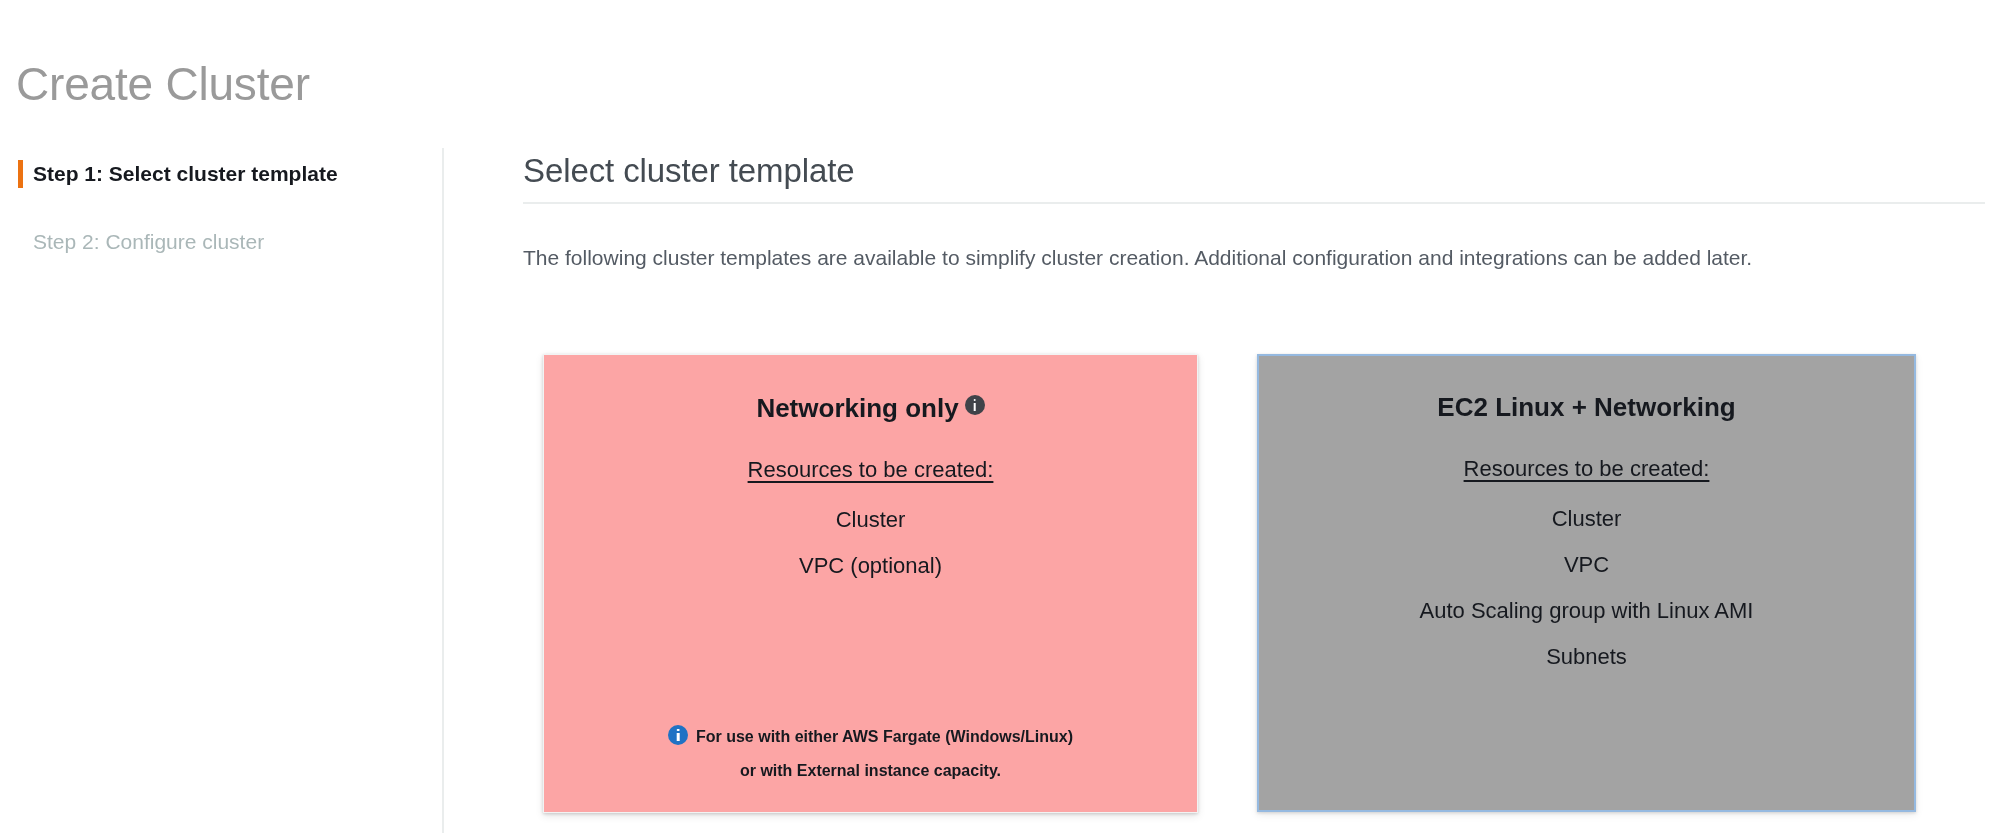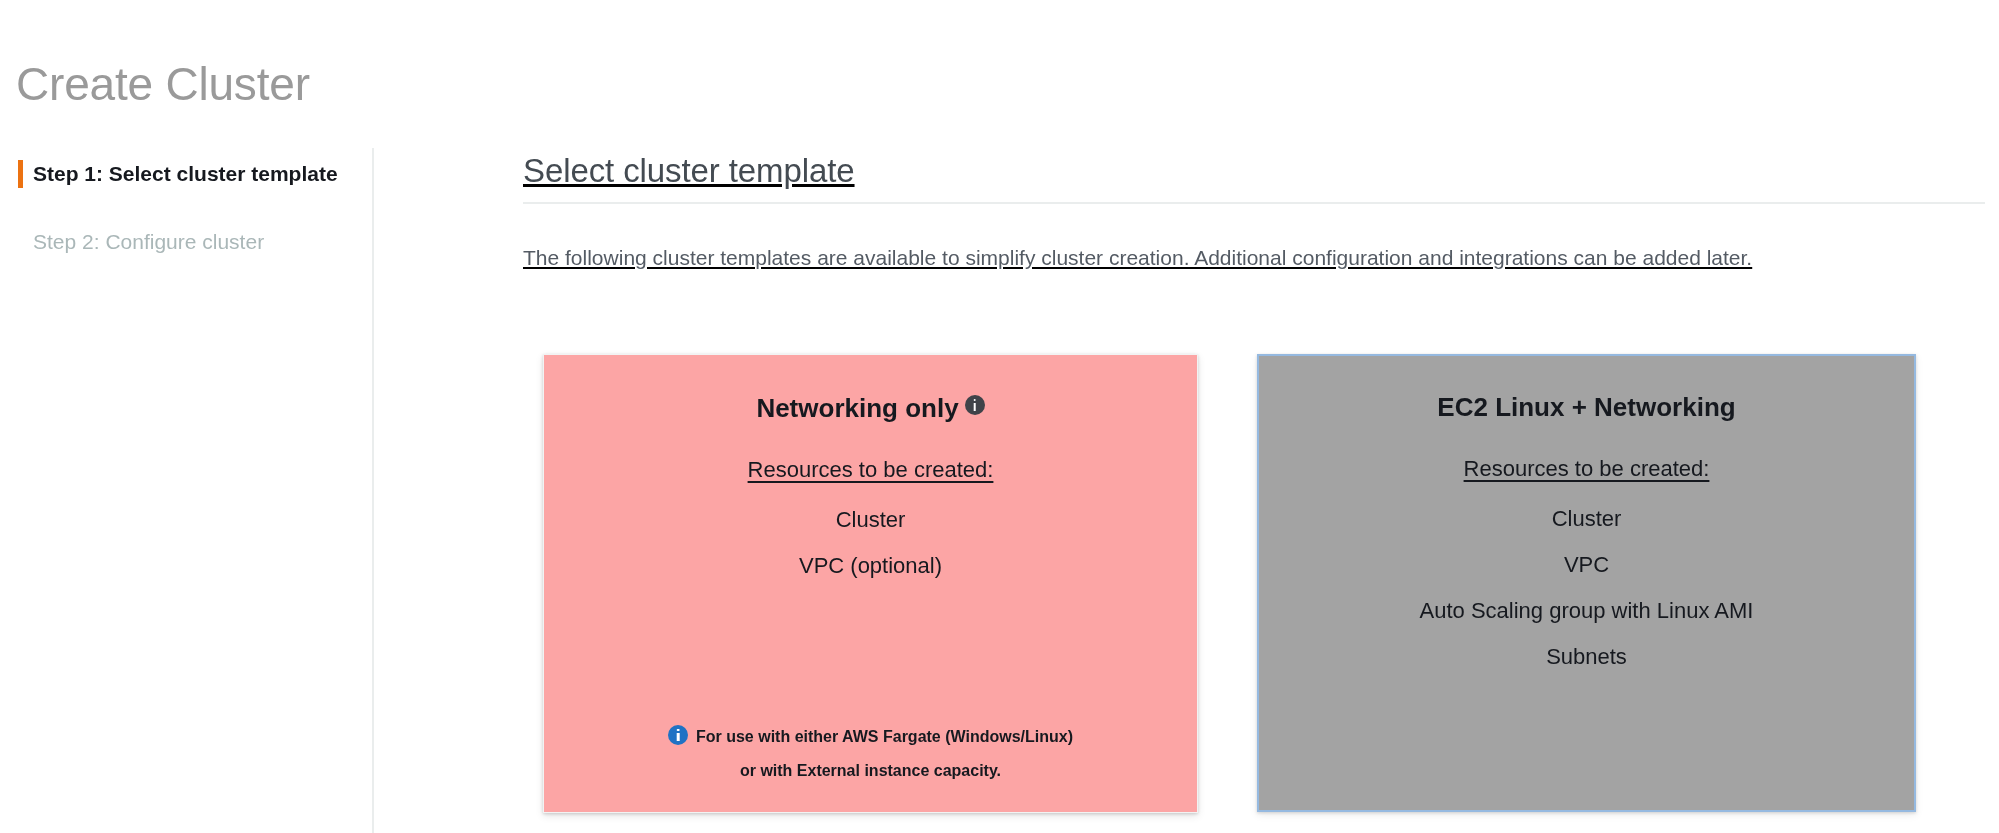--- a/index.html
+++ b/index.html
@@ -27,21 +27,21 @@
     letter-spacing: -0.2px;
     line-height: 56px;
     margin-top: 28px;
   }
 
   
   .wizard-sidebar {
     position: absolute;
     left: 0;
     top: 148px;
-    width: 374px;
+    width: 444px;
     height: 685px;
     box-sizing: border-box;
     border-right: 2px solid #eaeded;
   }
   .wizard-step {
     position: relative;
     padding-left: 33px;
     font-size: 21px;
     line-height: 28px;
   }
@@ -63,21 +63,20 @@
     color: #aab7b8;
     font-weight: 400;
   }
 
   
   .content {
     position: absolute;
     left: 523px;
     top: 150px;
     width: 1462px;
-    text-decoration: underline;
   }
   .section-heading {
     font-size: 33px;
     font-weight: 400;
     color: #444b52;
     line-height: 42px;
     letter-spacing: -0.1px;
     padding-bottom: 10px;
   }
   .section-rule {

